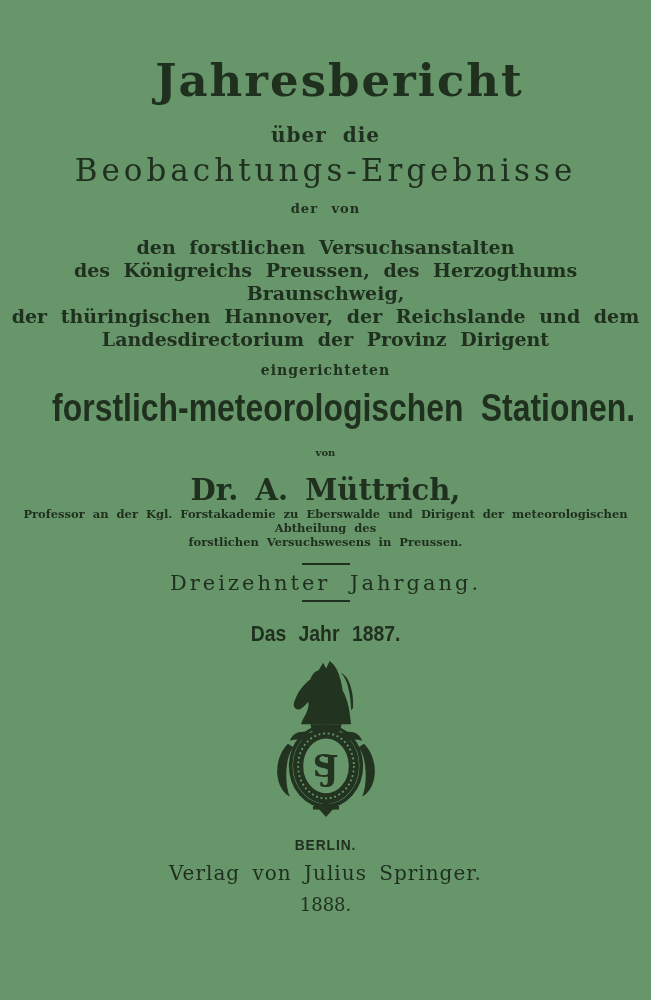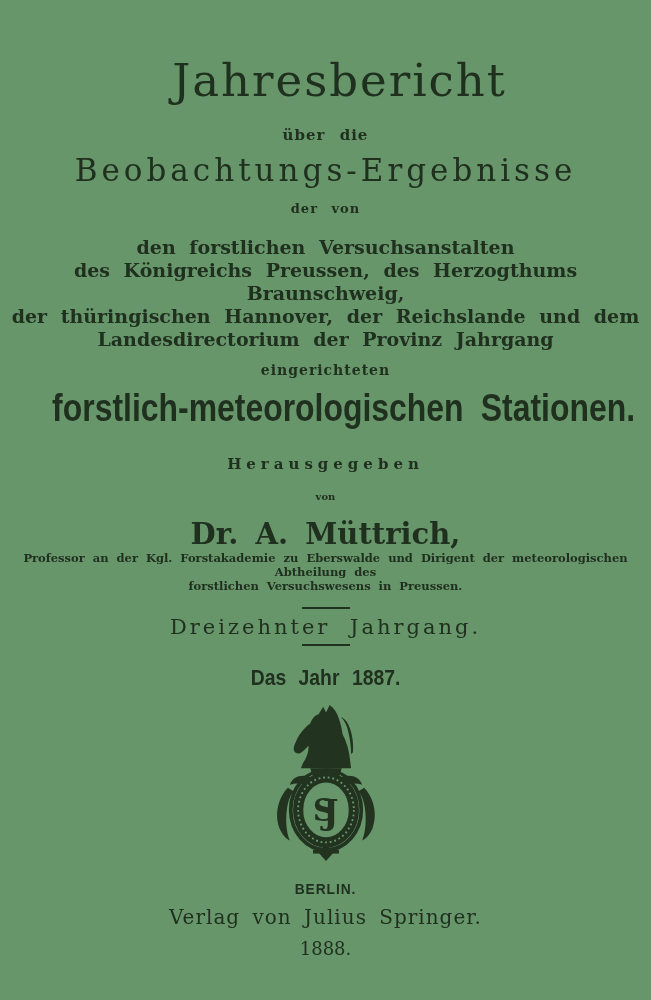--- a/index.html
+++ b/index.html
@@ -16,29 +16,29 @@
     color: #20301f;
     overflow: hidden;
     text-align: center;
     font-family: "DejaVu Serif", serif;
   }
   .cover {
     padding-top: 56px;
   }
   .main-heading {
     font-family: "DejaVu Serif", serif;
-    font-weight: 400;
+    font-weight: 700;
     font-size: 45px;
     line-height: 50px;
     letter-spacing: 2px;
     padding-left: 28px;
   }
   .small-connector {
     font-weight: 700;
-    font-size: 15px;
+    font-size: 20px;
     line-height: 18px;
     word-spacing: 8px;
     letter-spacing: 1px;
   }
   .uber-die { margin-top: 20px; }
   .sub-heading {
     margin-top: 8px;
     font-family: "DejaVu Serif", serif;
     font-weight: 500;
     font-size: 31px;
@@ -164,28 +164,27 @@
     <div class="small-connector uber-die">über die</div>
 
     <div class="sub-heading">Beobachtungs-Ergebnisse</div>
 
     <div class="small-connector der-von">der von</div>
 
     <div class="institutions">
       <div>den forstlichen Versuchsanstalten</div>
       <div>des Königreichs Preussen, des Herzogthums Braunschweig,</div>
       <div>der thüringischen Hannover, der Reichslande und dem</div>
-      <div>Landesdirectorium der Provinz Jahrgang</div>
+      <div>Landesdirectorium der Provinz Dirigent</div>
     </div>
 
     <div class="small-connector eingerichteten">eingerichteten</div>
 
     <div class="station-title">forstlich-meteorologischen Stationen.</div>
 
-    <div class="herausgegeben">Herausgegeben</div>
 
     <div class="von">von</div>
 
     <div class="author">Dr. A. Müttrich,</div>
 
     <div class="affiliation">
       <div>Professor an der Kgl. Forstakademie zu Eberswalde und Dirigent der meteorologischen Abtheilung des</div>
       <div>forstlichen Versuchswesens in Preussen.</div>
     </div>
 

